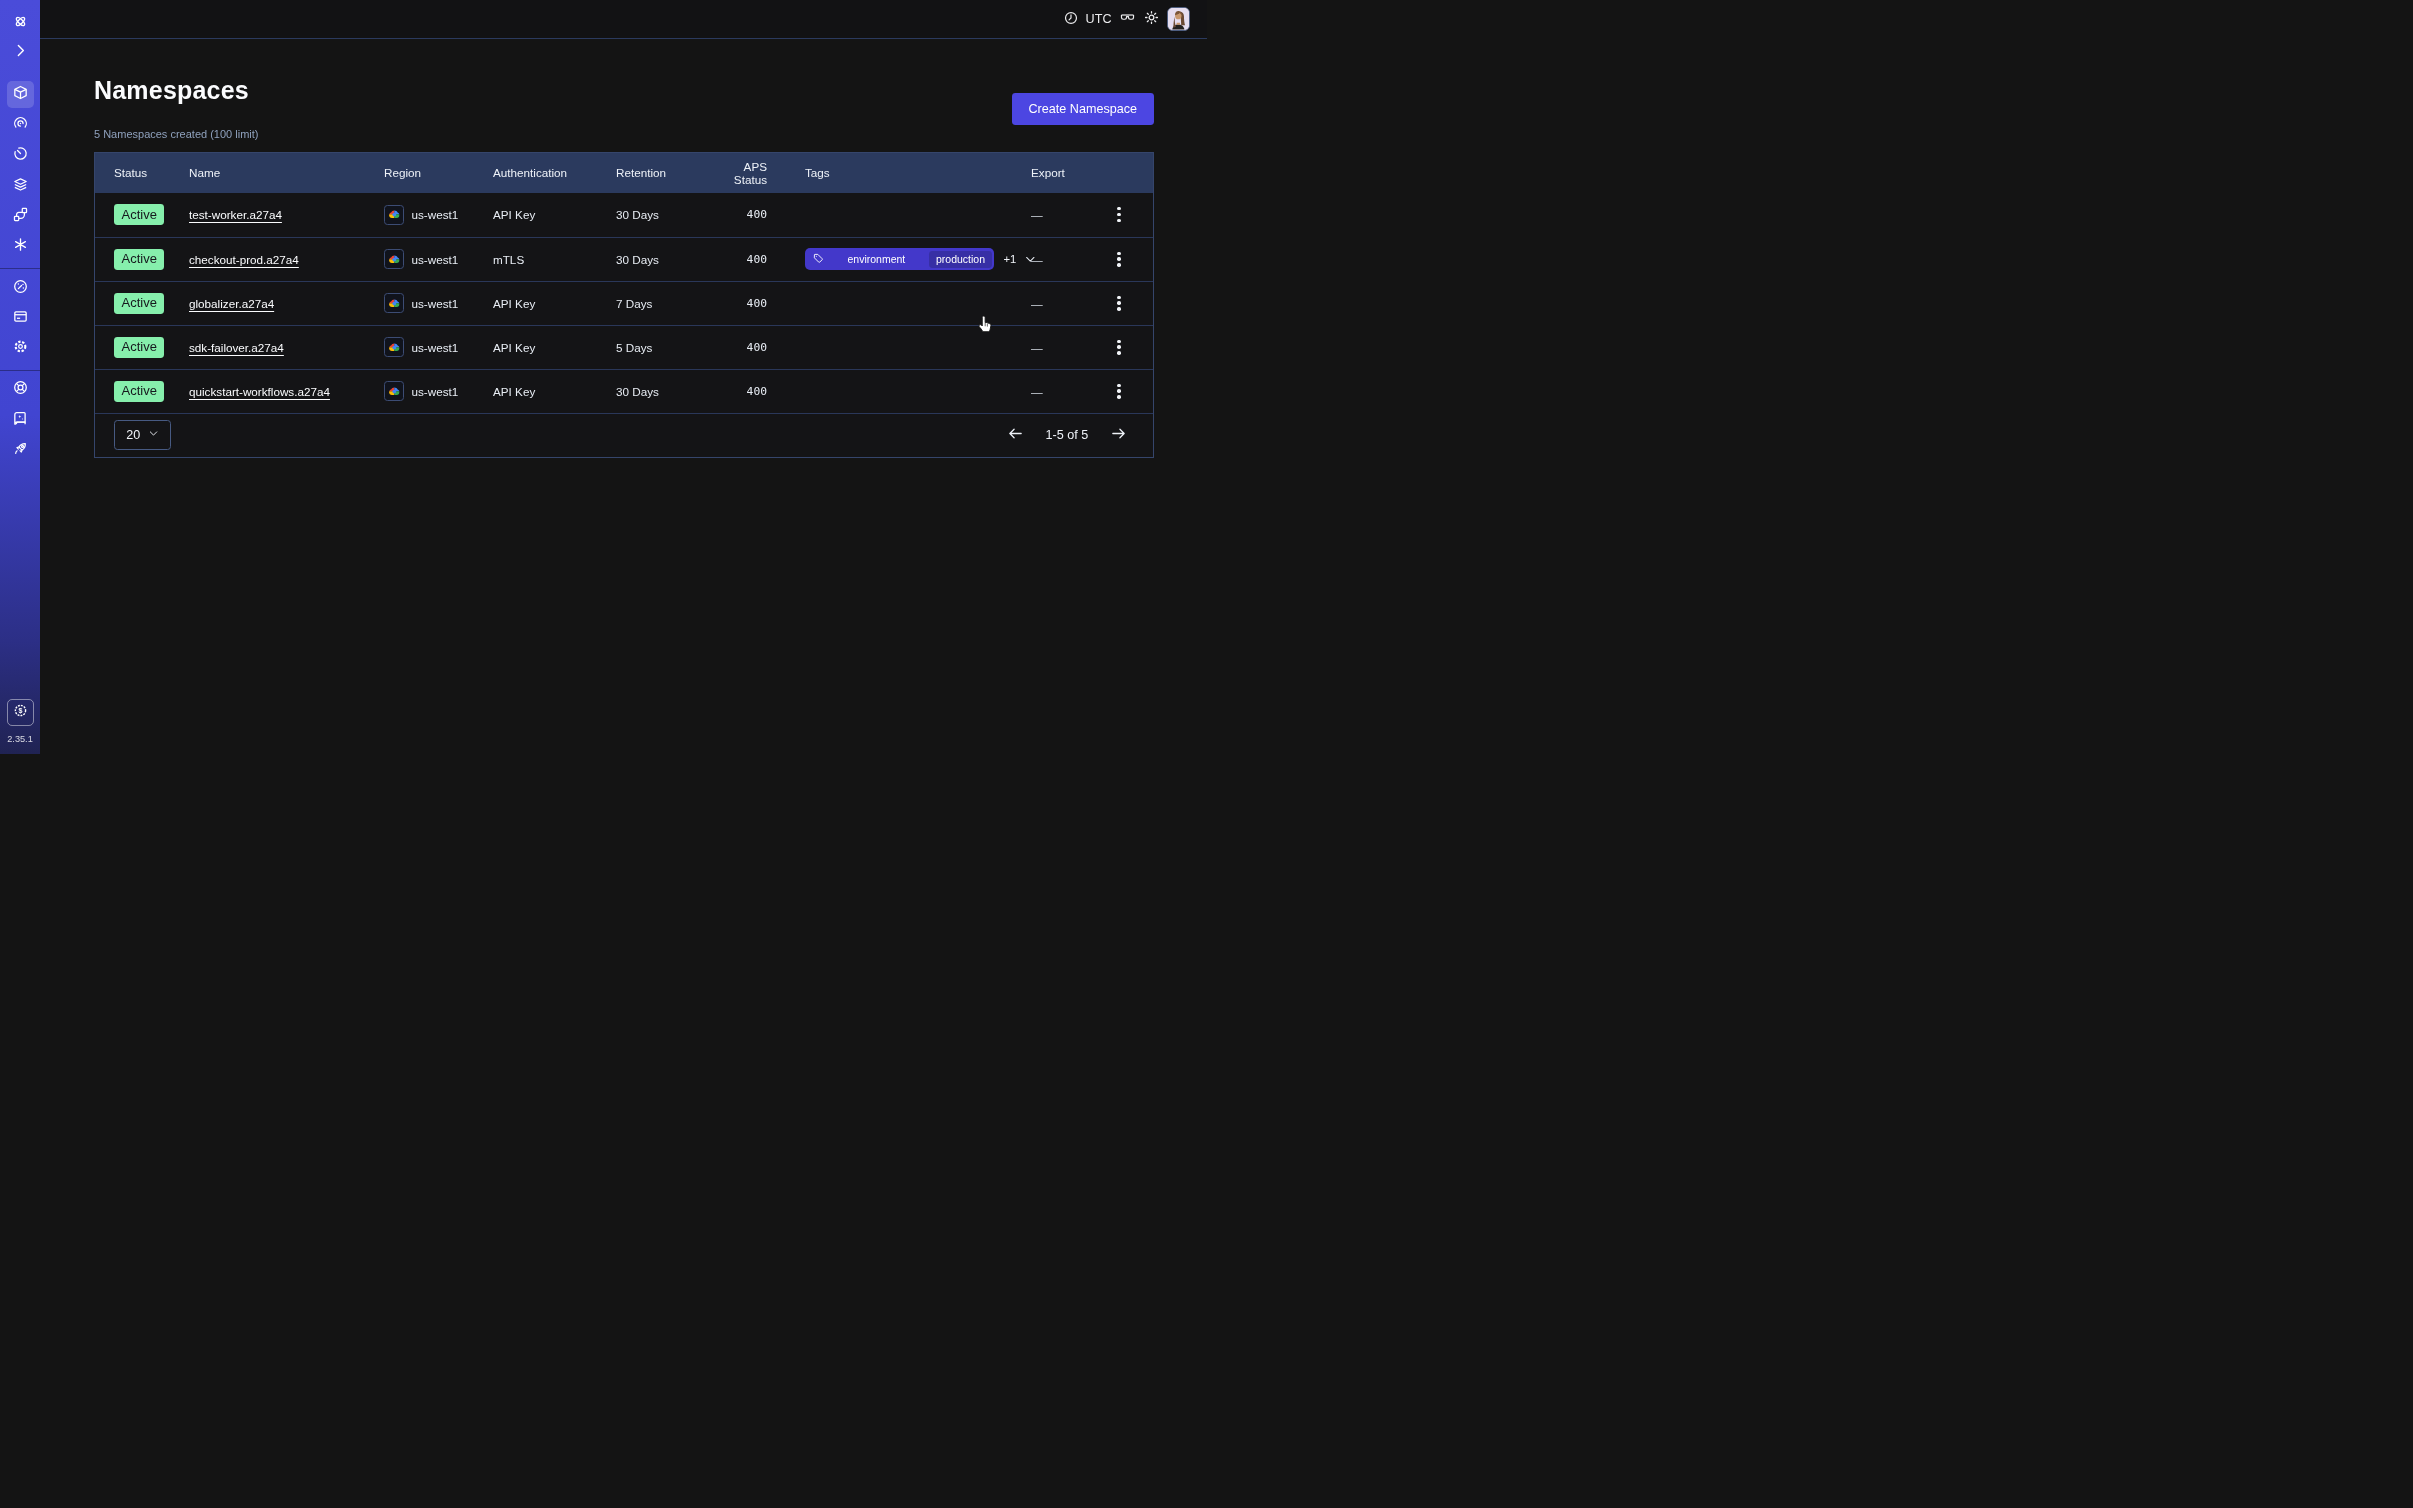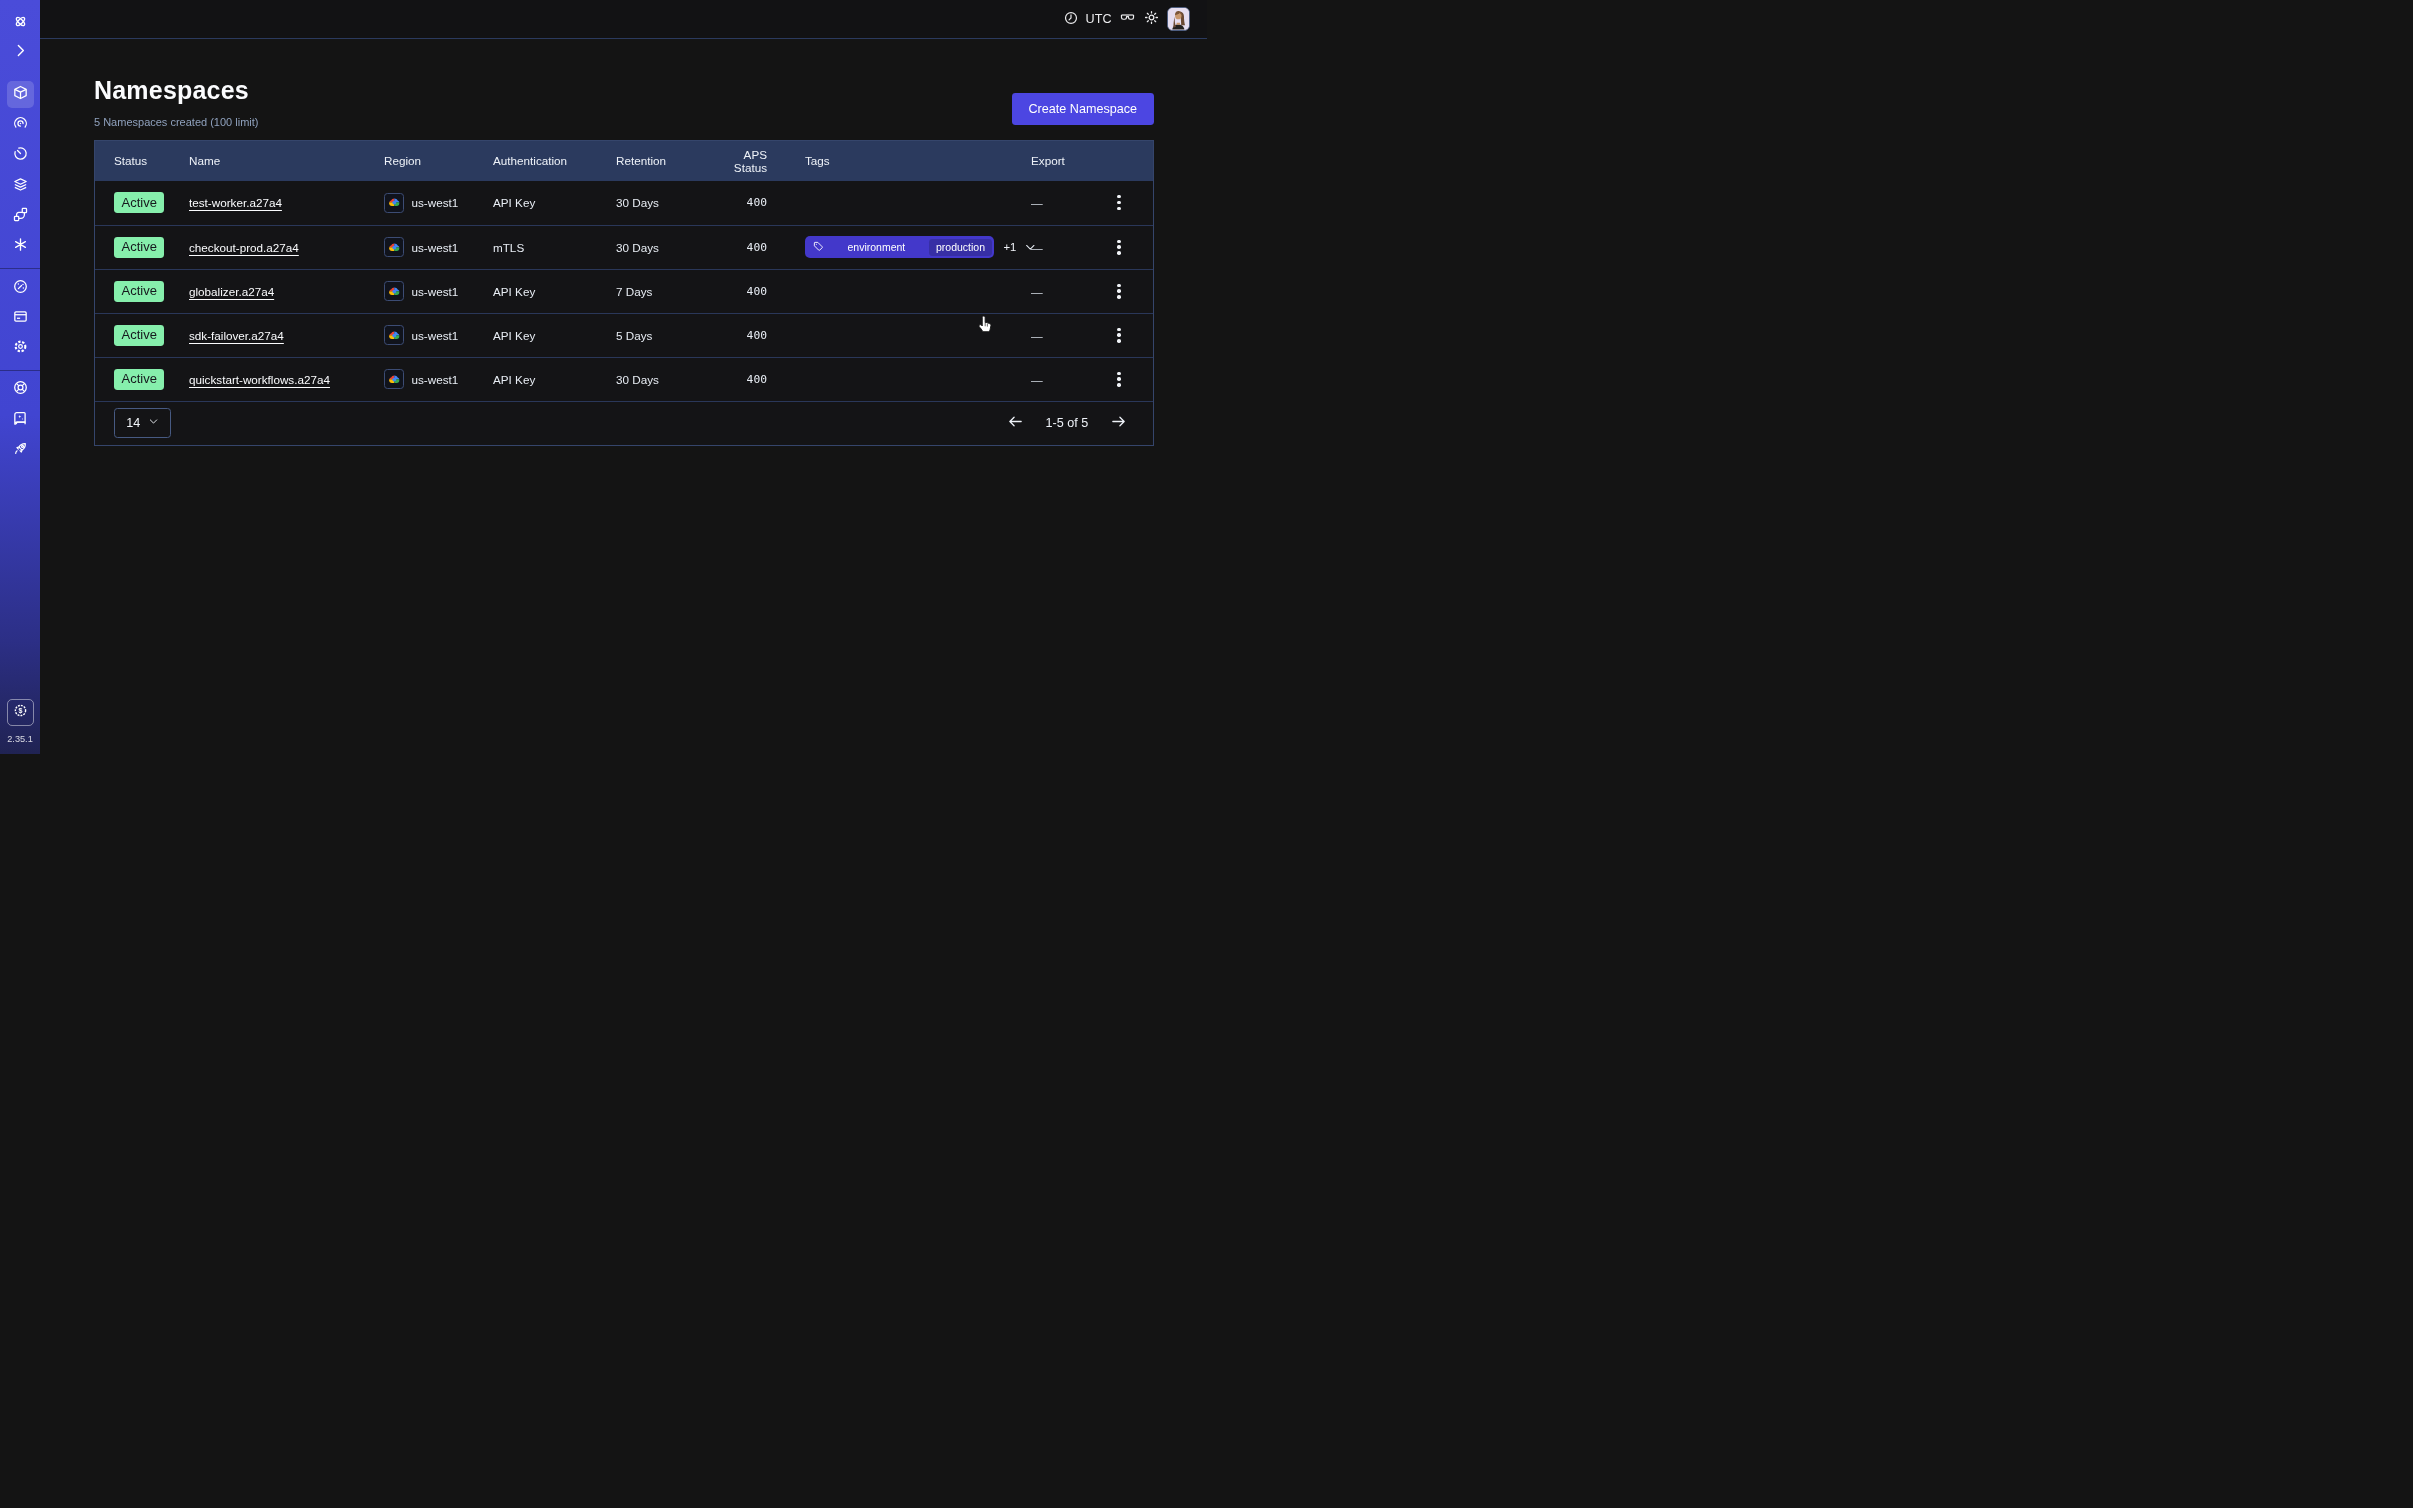--- a/index.html
+++ b/index.html
@@ -47,21 +47,21 @@
   .tb-icon { background:none; border:none; color:#ececee; display:flex; align-items:center; cursor:pointer; }
   .tb-icon svg { width:17px; height:17px; }
   .avatar { width:23.5px; height:23.5px; border-radius:5.9px; border:0.8px solid #4d5d80; overflow:hidden; cursor:pointer; background:#e6def0; padding:0; }
   .avatar svg { width:100%; height:100%; display:block; }
 
   
   .main { position:absolute; left:40px; top:39px; right:0; bottom:0; background:#141414; }
   .content { margin:0 53px 0 54px; position:relative; }
   .page-head { display:flex; justify-content:space-between; align-items:flex-start; margin-top:37px; }
   h1.title { font-size:25px; font-weight:700; color:#fbfcfe; letter-spacing:0.2px; }
-  .subtitle { margin-top:11px; font-size:11px; color:#8fa1bd; }
+  .subtitle { margin-top:23px; font-size:11px; color:#8fa1bd; }
   .create-btn {
     margin-top:17px; height:32px; padding:0 17px; border:none; border-radius:3.4px;
     background:#4c46e2; color:#ffffff; font-size:12.6px; font-family:inherit; font-weight:500; cursor:pointer;
   }
 
   .searchbar {
     margin-top:34px; height:34px; border:0.8px solid #3f5078; border-radius:5px;
     display:flex; align-items:center; padding:0 10px; gap:7.5px; background:#131316;
   }
   .searchbar svg { width:13.4px; height:13.4px; color:#7e92b0; flex:none; }
@@ -571,21 +571,21 @@
                 <span class="dot"></span>
                 <span class="dot"></span>
                 <span class="dot"></span>
               </button>
     </div>
   </div>
 </div>
 
       <div class="t-foot">
         <button class="page-size">
-          <span>14</span>
+          <span>20</span>
           <span><svg width="11" height="11" viewBox="0 0 13 13">
                 <use href="#i-chevron-down"></use>
               </svg></span>
         </button>
         <div class="pager">
           <button class="pg-arrow">
               <span><svg width="17" height="17" viewBox="0 0 20 20">
                   <use href="#i-arrow-left"></use>
                 </svg></span>
             </button>

